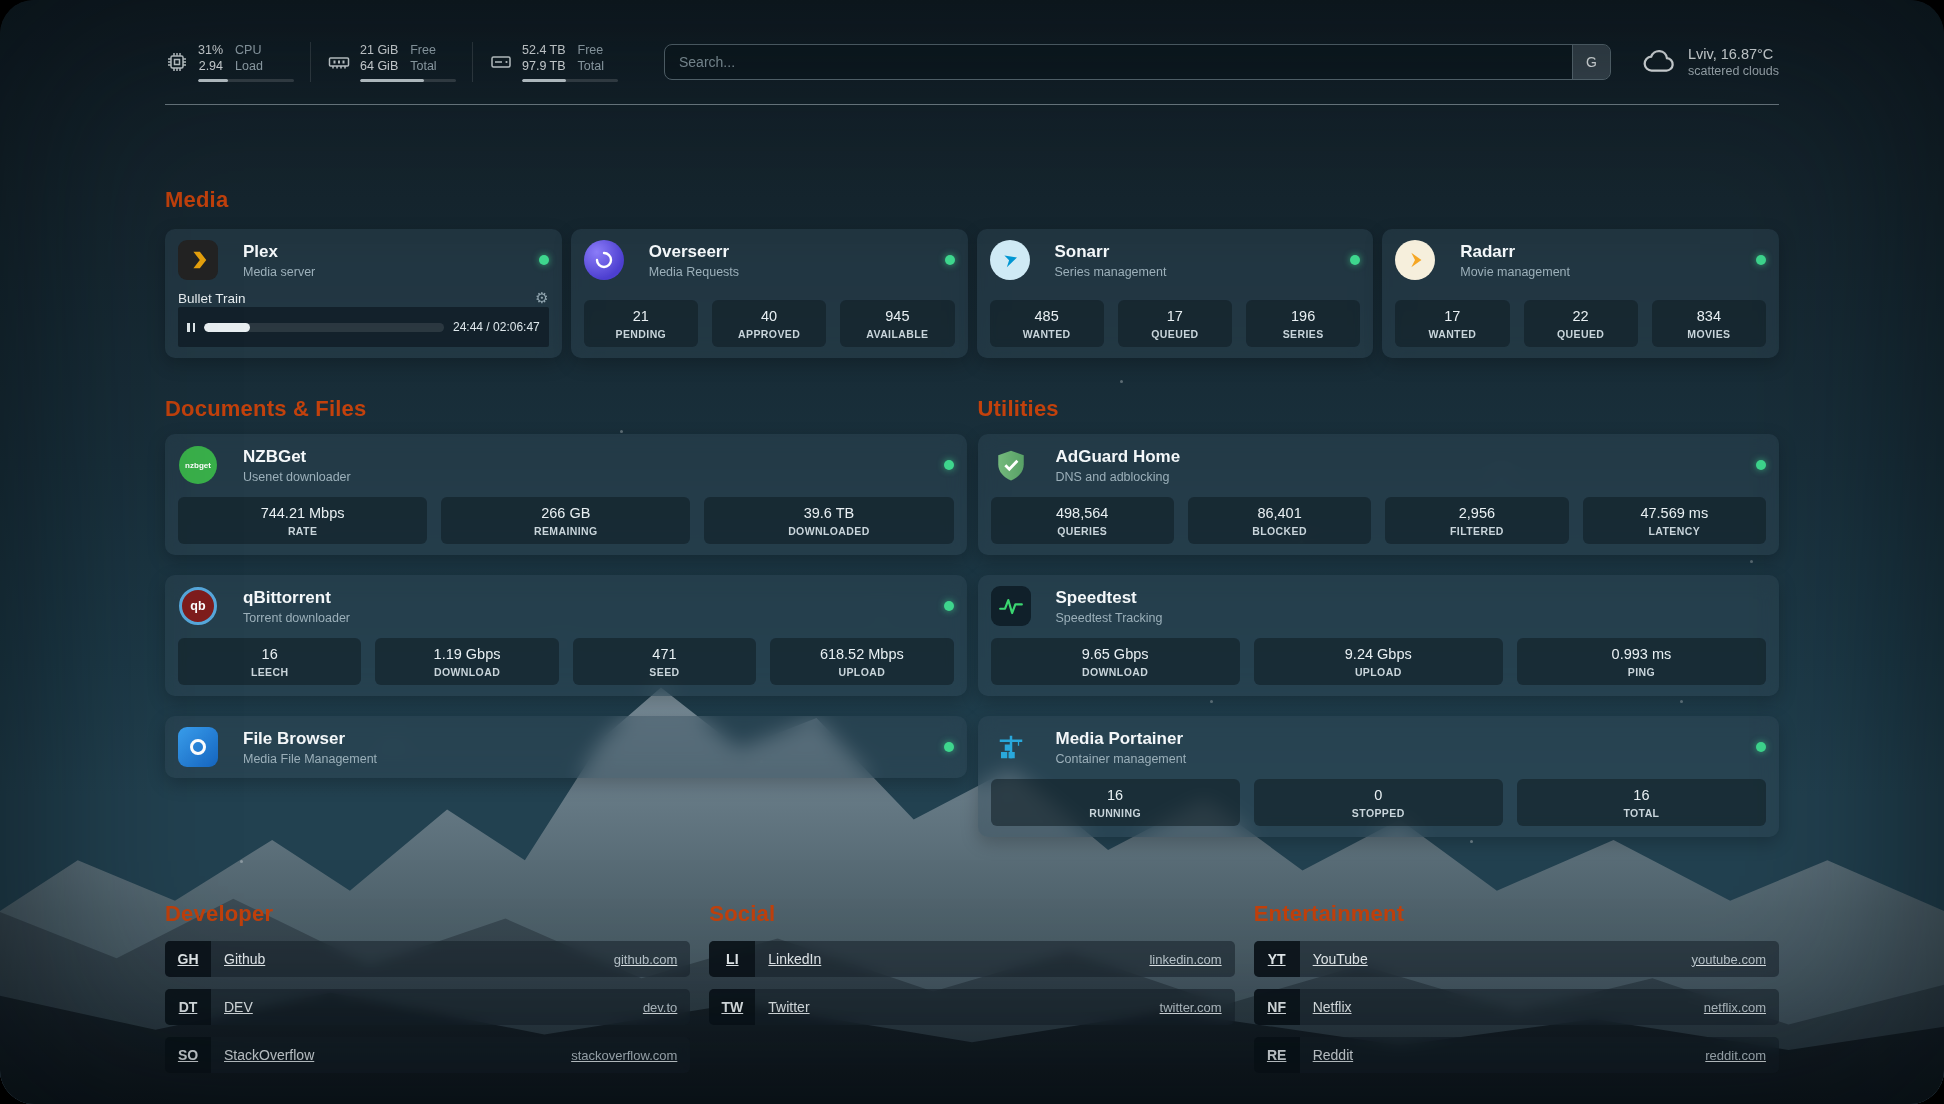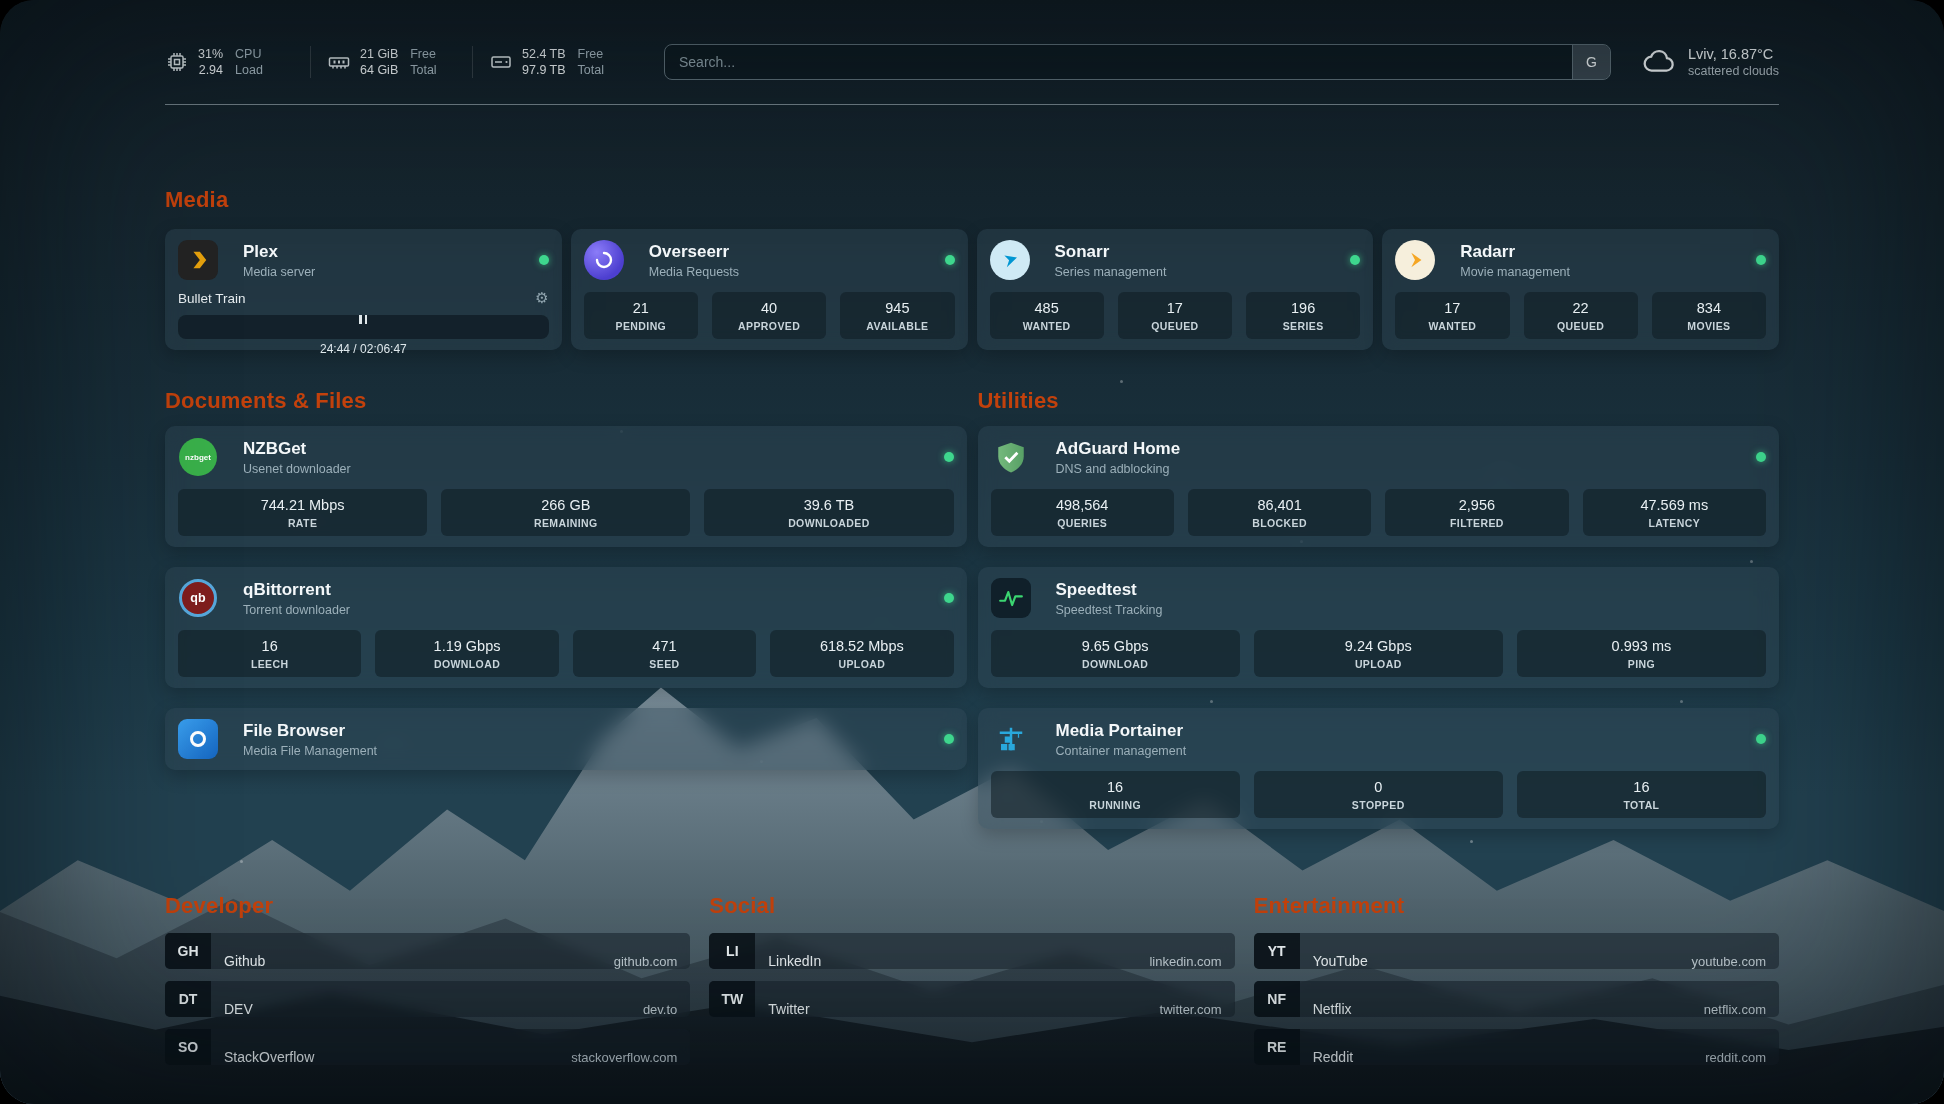--- a/index.html
+++ b/index.html
@@ -50,21 +50,21 @@
   
   .content { position: relative; z-index: 2; height: 100%; padding: 36px 165px 0; }
 
   
   .topbar { display: flex; align-items: center; height: 52px; }
   .metrics { display: flex; align-items: center; }
   .metric { display: flex; align-items: center; gap: 9px; padding: 0 16px; }
   .metric:first-child { padding-left: 0; }
   .metric + .metric { border-left: 1px solid rgba(255,255,255,.14); }
   .m-icon { display: flex; color: #dfe7ea; }
-  .m-body { display: flex; flex-direction: row; gap: 5px; min-width: 96px; }
+  .m-body { display: flex; flex-direction: column; gap: 5px; min-width: 96px; }
   .m-text { display: flex; gap: 12px; font-size: 12.5px; line-height: 1.3; }
   .m-vals { display: flex; flex-direction: column; align-items: flex-end; color: #eef3f5; }
   .m-labels { display: flex; flex-direction: column; color: #a7b8c1; }
   .m-bar { height: 3px; background: rgba(255,255,255,.16); border-radius: 2px; overflow: hidden; }
   .m-fill { height: 100%; background: #cdd8dd; border-radius: 2px; }
 
   .search { display: flex; flex: 1; height: 36px; margin: 0 30px;
     background: rgba(13,24,31,.65); border: 1px solid #5e6f78; border-radius: 8px; overflow: hidden; }
   .search input { flex: 1; background: transparent; border: none; outline: none;
     color: #dfe7ea; font-size: 14px; padding: 0 14px; font-family: inherit; }
@@ -94,21 +94,21 @@
     background: #3ed68d; box-shadow: 0 0 7px rgba(62,214,141,.7); }
   .stats { display: flex; gap: 14px; margin-top: auto; padding-top: 12px; }
   .stat { flex: 1; background: rgba(14,27,35,.55); border-radius: 6px; padding: 8px 4px 7px; text-align: center; }
   .stat .v { font-size: 14.5px; color: #e9f0f3; white-space: nowrap; }
   .stat .l { font-size: 10.5px; font-weight: 700; letter-spacing: .4px; color: #c9d5db; margin-top: 4px; white-space: nowrap; }
 
   
   .np-row { display: flex; align-items: center; margin-top: 9px; font-size: 13.5px; color: #e6edf0; }
   .gear { margin-left: auto; color: #8fa3ad; font-size: 15px; cursor: pointer; }
   .player { display: flex; align-items: center; gap: 9px; margin-top: auto;
-    background: rgba(12,23,30,.65); border-radius: 8px; height: 24px; padding: 0 9px; flex-direction: column; }
+    background: rgba(12,23,30,.65); border-radius: 2px; height: 40px; padding: 0 9px; }
   .pause { display: flex; gap: 3px; cursor: pointer; }
   .pause i { display: block; width: 2.5px; height: 9px; background: #dfe7ea; }
   .track { flex: 1; height: 9px; background: rgba(255,255,255,.10); border-radius: 5px; overflow: hidden; cursor: pointer; }
   .track .fill { height: 100%; background: #e8eef1; border-radius: 5px; }
   .time { font-size: 12px; color: #dfe8ec; white-space: nowrap; }
 
   
   .two-col { margin-top: 38px; display: grid; grid-template-columns: 1fr 1fr; gap: 11px; align-items: start; }
   .col > .card { margin-top: 12px; }
   .col > .card + .card { margin-top: 20px; }
@@ -126,22 +126,22 @@
   .qb-circle { width: 38px; height: 38px; background: #7f1d1d; border: 3px solid #57a8dc; border-radius: 50%;
     display: flex; align-items: center; justify-content: center; }
   .qb-circle span { font-size: 12.5px; font-weight: 700; color: #fff; }
   .fb-box { background: linear-gradient(135deg, #3aa0f0, #1565c0); border-radius: 9px; }
   .fb-ring { width: 16px; height: 16px; border: 3.5px solid #fff; border-radius: 50%; }
   .st-box { background: #10202a; border-radius: 9px; }
 
   
   .bookmarks { margin-top: 64px; display: grid; grid-template-columns: 1fr 1fr 1fr; gap: 19px; }
   .bm-list { display: flex; flex-direction: column; gap: 12px; margin-top: 14px; }
-  .bm-item { display: flex; align-items: flex-end; height: 36px; border-radius: 5px; overflow: hidden;
-    background: rgba(21,33,41,.55); backdrop-filter: blur(6px); cursor: pointer; }
+  .bm-item { display: flex; align-items: center; height: 36px; border-radius: 5px; overflow: hidden;
+    background: rgba(21,33,41,.55); backdrop-filter: blur(6px); cursor: pointer; text-decoration: underline; }
   .bm-abbr { width: 46px; height: 100%; background: rgba(9,17,23,.82); flex: none;
     display: flex; align-items: center; justify-content: center;
     font-size: 14px; font-weight: 600; color: #e9eff2; }
   .bm-name { margin-left: 13px; font-size: 14px; color: #e9eff2; }
   .bm-url { margin-left: auto; margin-right: 13px; font-size: 13px; color: #becad1; }
 </style>
 </head>
 <body>
 
 <div class="screen">

